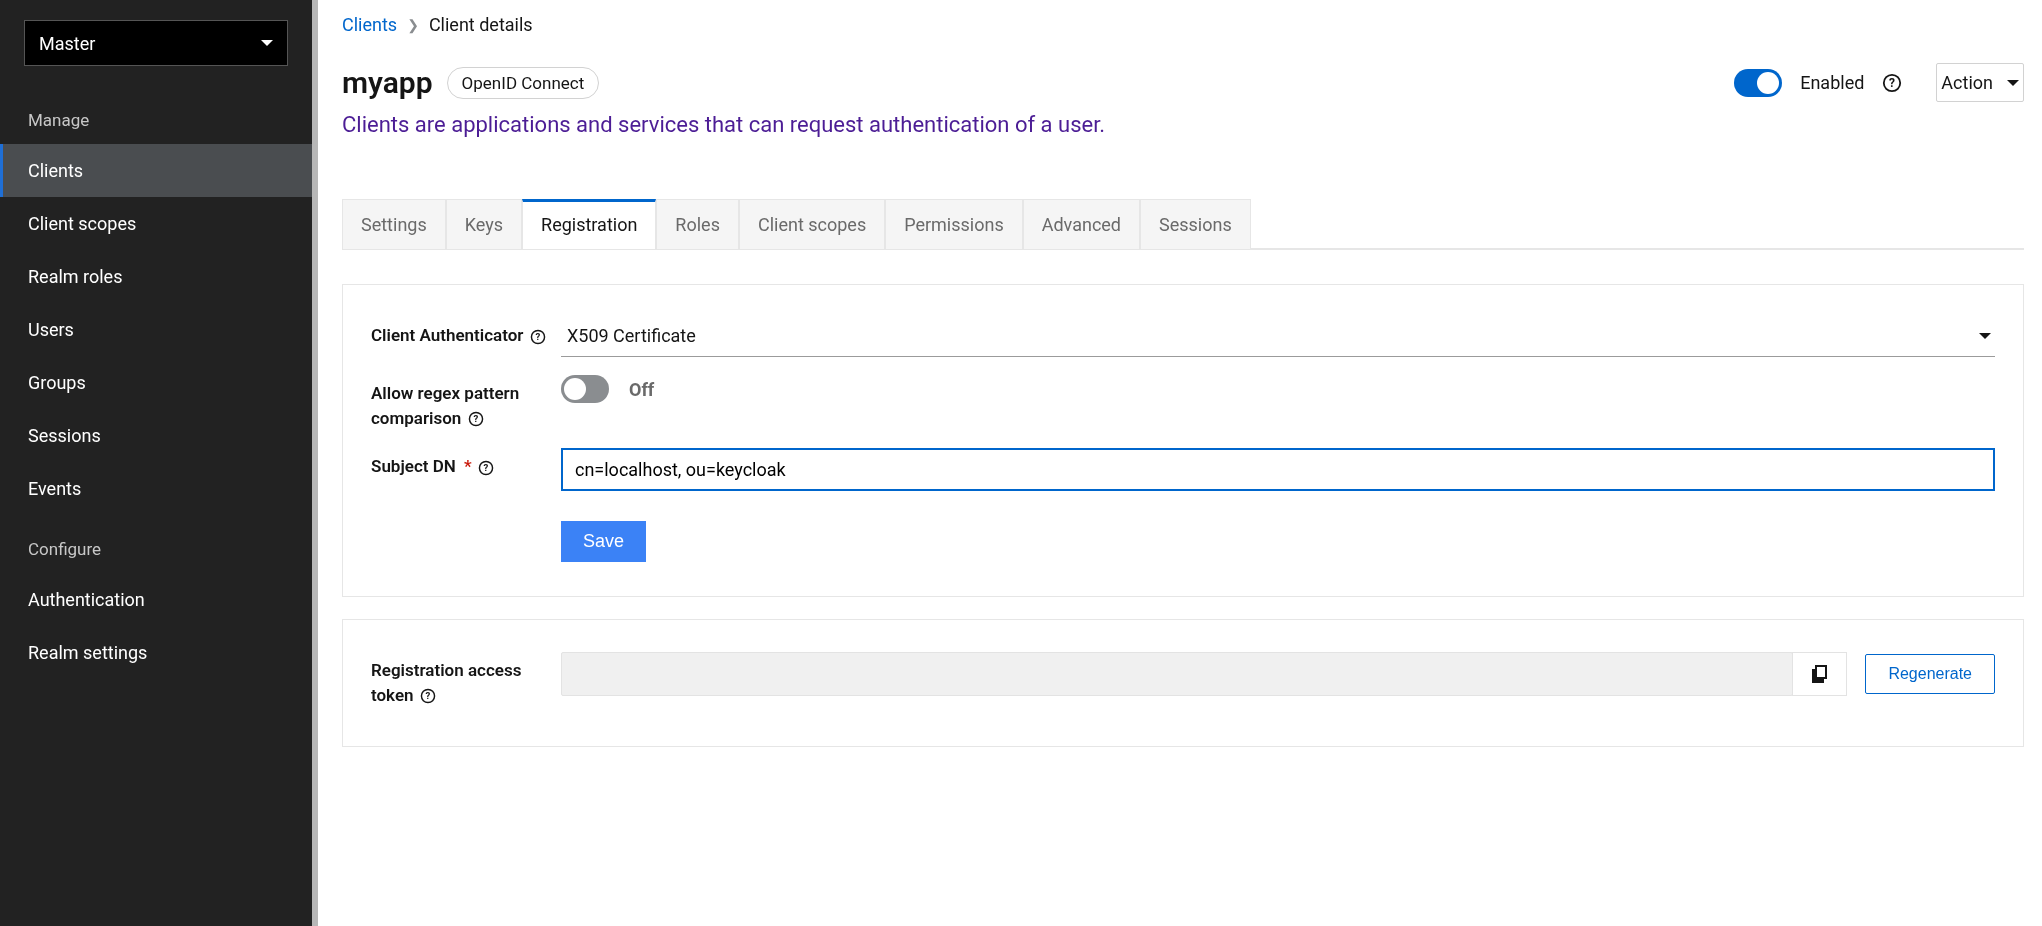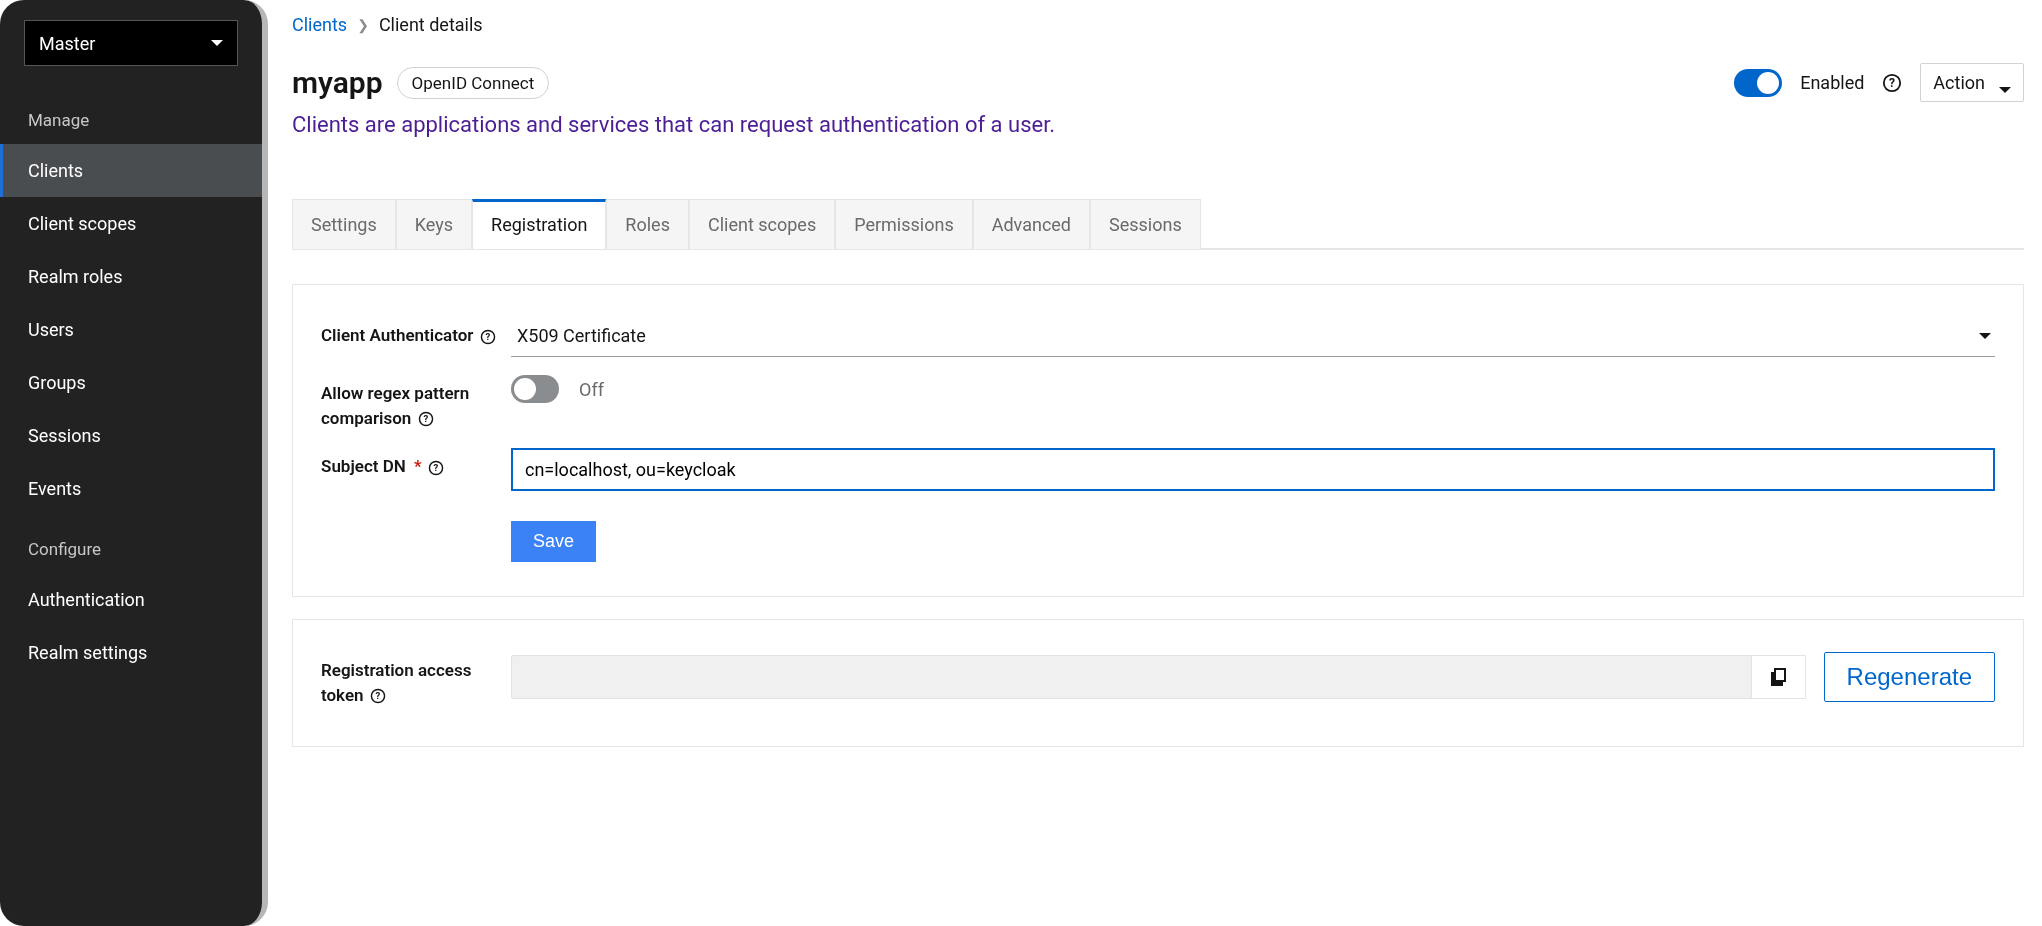--- a/index.html
+++ b/index.html
@@ -1,21 +1,21 @@
 <!DOCTYPE html>
 <html><head>
   <meta charset="utf-8">
   <style>
     * { margin: 0; padding: 0; box-sizing: border-box; }
     body { font-family: -apple-system, BlinkMacSystemFont, "Segoe UI", Roboto, Helvetica, Arial, sans-serif; color: #151515; font-size: 16px; background: #fff; }
 
     .layout { display: flex; height: 100vh; }
 
     
-    .sidebar { width: 268px; background: #222; color: #fff; flex-shrink: 0; overflow-y: auto; border-right: 6px solid #b7b7b7; border-radius: 24px; }
+    .sidebar { width: 318px; background: #222; color: #fff; flex-shrink: 0; overflow-y: auto; border-right: 6px solid #b7b7b7; }
     .realm-sel-wrap { padding: 20px 24px 20px 24px; }
     .realm-sel { width: 100%; height: 46px; background: #000; border: 1px solid #555; color: #fff; font-size: 18px; padding: 0 14px; display: flex; align-items: center; justify-content: space-between; cursor: pointer; }
     .caret-dn { width: 0; height: 0; border-left: 6px solid transparent; border-right: 6px solid transparent; border-top: 6px solid #fff; }
 
     .section-head { color: #c7c7c7; font-size: 17px; padding: 24px 28px 14px; }
     .nav-items { list-style: none; }
     .nav-items li { padding: 16px 28px; font-size: 18px; color: #fff; cursor: pointer; }
     .nav-items li.active { background: #4a4d50; border-left: 3px solid #1f6fd6; padding-left: 25px; }
 
     
@@ -32,21 +32,21 @@
     .title-right { display: flex; align-items: center; gap: 18px; }
 
     .toggle-on { width: 48px; height: 28px; background: #0066cc; border-radius: 14px; position: relative; cursor: pointer; }
     .toggle-on .knob { position: absolute; right: 3px; top: 3px; width: 22px; height: 22px; background: #fff; border-radius: 50%; }
     .title-right .lbl { font-size: 18px; }
 
     svg.help-ico { width: 20px; height: 20px; }
     .help-circ { fill: none; stroke: #151515; stroke-width: 1.8; }
     .help-q { font-size: 12px; font-weight: bold; fill: #151515; }
 
-    .action-drop { border: 1px solid #d2d2d2; padding: 8px 12px; display: flex; align-items: flex-end; gap: 14px; font-size: 18px; cursor: pointer; border-radius: 2px; }
+    .action-drop { border: 1px solid #d2d2d2; padding: 8px 4px; display: flex; align-items: center; gap: 14px; font-size: 18px; cursor: pointer; border-radius: 2px; margin-left: 16px; }
     .action-drop .caret-dn { border-top-color: #151515; }
 
     .desc { margin-top: 10px; font-size: 22px; color: #4c1d95; }
 
     .tabs { display: flex; margin-top: 26px; border-bottom: 1px solid #e6e6e6; }
     .tab { padding: 14px 18px; font-size: 18px; color: #6a6a6a; background: #f5f5f5; border: 1px solid #e6e6e6; border-bottom: none; margin-right: 0; cursor: pointer; margin-top: 36px; }
     .tab.active { color: #151515; background: #fff; border-top: 3px solid #0066cc; padding-top: 12px; position: relative; }
     .tabs-underline { border-bottom: 1px solid #e6e6e6; flex: 1; }
 
     .panel { border: 1px solid #e6e6e6; margin-top: 34px; padding: 32px 28px 34px 28px; }
@@ -55,36 +55,36 @@
     .form-row { display: flex; align-items: flex-start; margin-bottom: 18px; }
     .form-row:last-child { margin-bottom: 0; }
     .form-label { width: 190px; flex-shrink: 0; font-size: 17px; font-weight: 600; color: #151515; padding-top: 6px; line-height: 1.45; }
     .form-label .req { color: #c9190b; margin-left: 4px; }
     .form-label svg.help-ico { width: 16px; height: 16px; vertical-align: middle; margin-left: 2px; }
     .form-ctrl { flex: 1; }
 
     .select { width: 100%; border-bottom: 1px solid #9b9b9b; padding: 8px 4px 10px 6px; display: flex; align-items: center; justify-content: space-between; font-size: 18px; cursor: pointer; }
     .select .caret-dn { border-top-color: #151515; }
 
-    .switch-row { display: flex; align-items: center; gap: 20px; }
+    .switch-row { display: flex; align-items: center; gap: 20px; font-weight: bold; }
     .switch-off { width: 48px; height: 28px; background: #8a8d90; border-radius: 14px; position: relative; cursor: pointer; }
     .switch-off .knob { position: absolute; left: 3px; top: 3px; width: 22px; height: 22px; background: #fff; border-radius: 50%; }
     .switch-row .sw-lbl { font-size: 18px; color: #6a6a6a; }
 
     .txtin { width: 100%; border: 2px solid #0066cc; padding: 9px 12px; font-size: 18px; outline: none; font-family: inherit; }
 
     .btn-primary { background: #3b82f6; color: #fff; border: none; padding: 10px 22px; font-size: 18px; cursor: pointer; }
 
     .ro-input { flex: 1; height: 44px; background: #f0f0f0; border: 1px solid #e3e3e3; border-radius: 2px; }
     .copy-btn { width: 55px; height: 44px; border: 1px solid #e3e3e3; background: #fff; display: flex; align-items: center; justify-content: center; cursor: pointer; margin-left: -1px; }
     .copy-icon { position: relative; width: 15px; height: 18px; }
     .copy-icon .p1 { position: absolute; width: 12px; height: 14px; border: 2px solid #151515; background: #fff; top: 0; right: 0; }
     .copy-icon .p2 { position: absolute; width: 12px; height: 14px; border: 2px solid #151515; background: #151515; bottom: 0; left: 0; }
 
-    .btn-secondary { border: 1px solid #0066cc; color: #0066cc; background: #fff; padding: 10px 22px; font-size: 24px; cursor: pointer; margin-left: 18px; border-radius: 2px; }
+    .btn-secondary { border: 1px solid #0066cc; color: #0066cc; background: #fff; padding: 10px 22px; font-size: 16px; cursor: pointer; margin-left: 18px; border-radius: 2px; }
   </style>
 </head>
 <body>
 
 <div class="layout">
 
   <aside class="sidebar">
     <div class="realm-sel-wrap">
       <div class="realm-sel">
         <span>Master</span>

